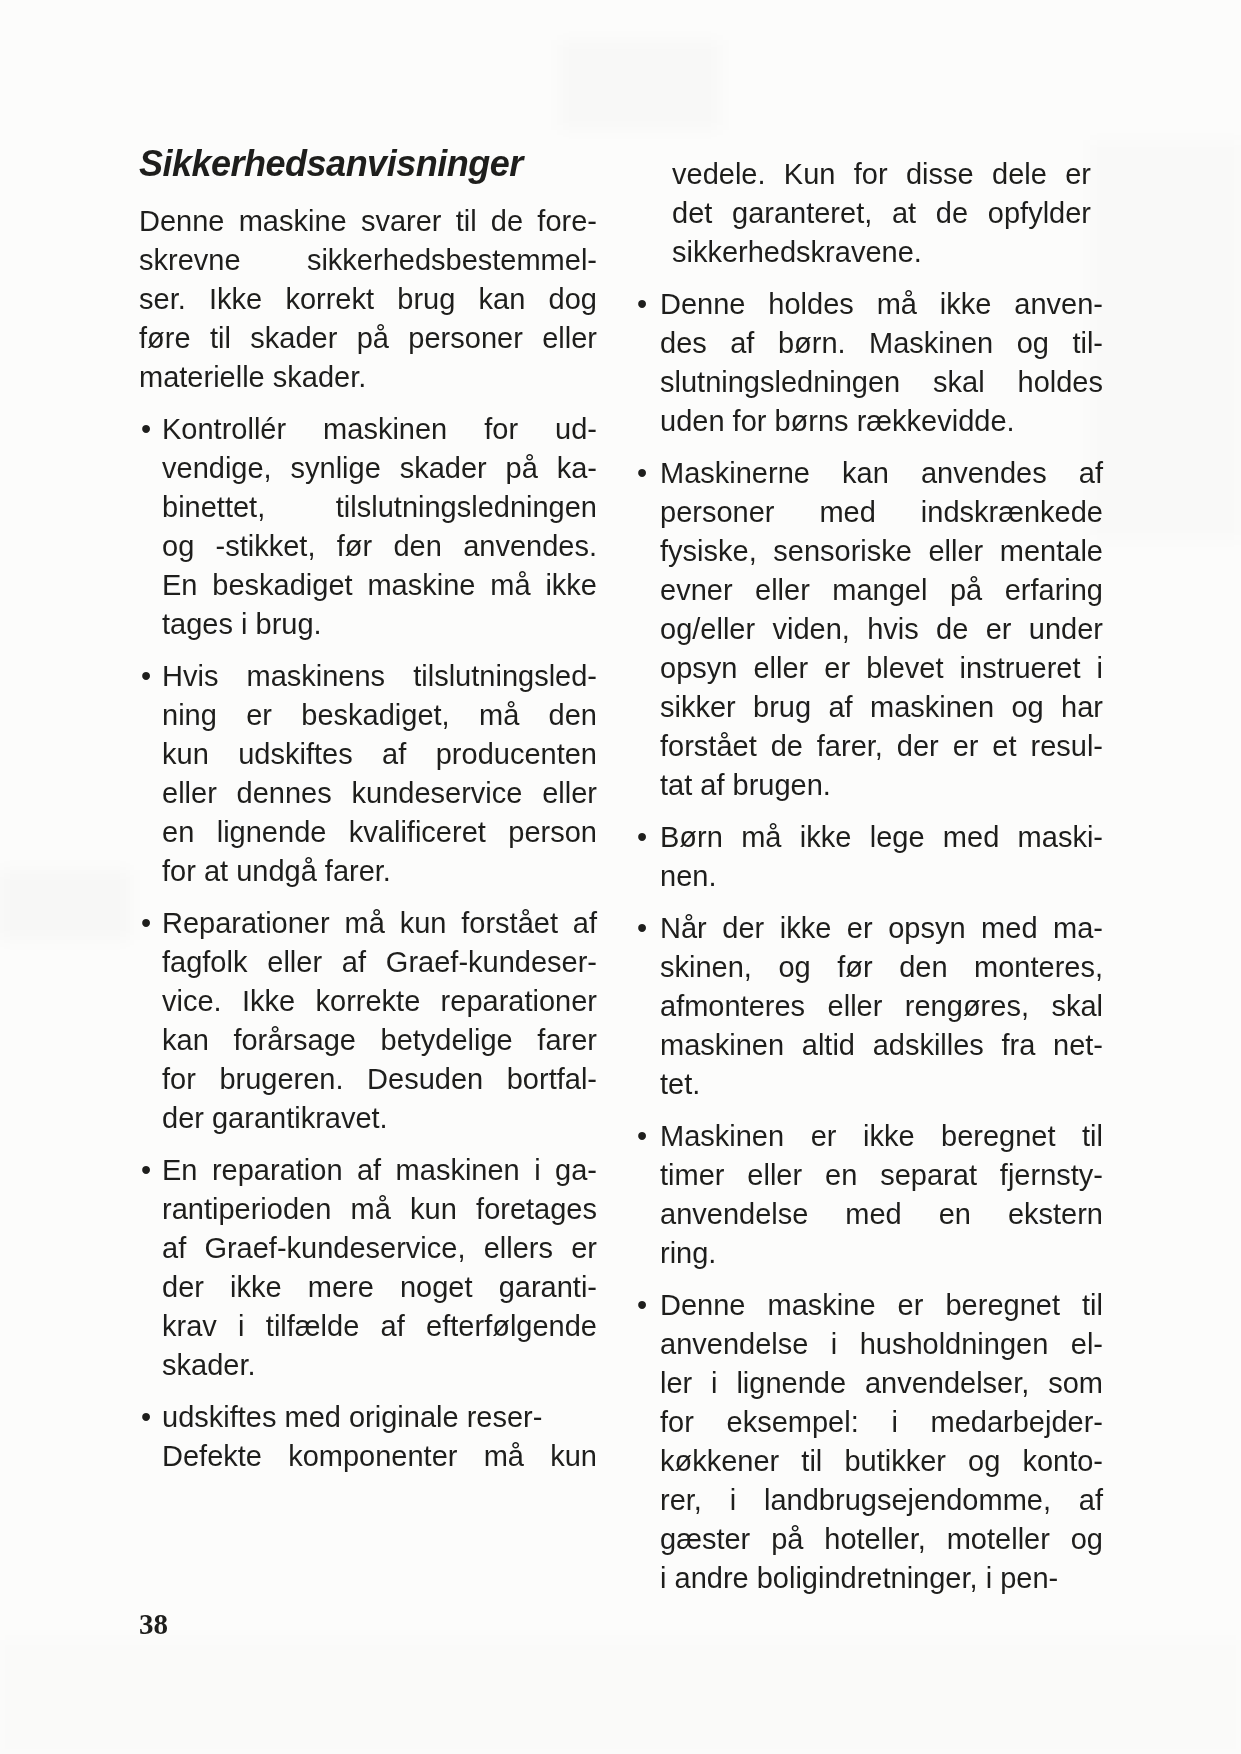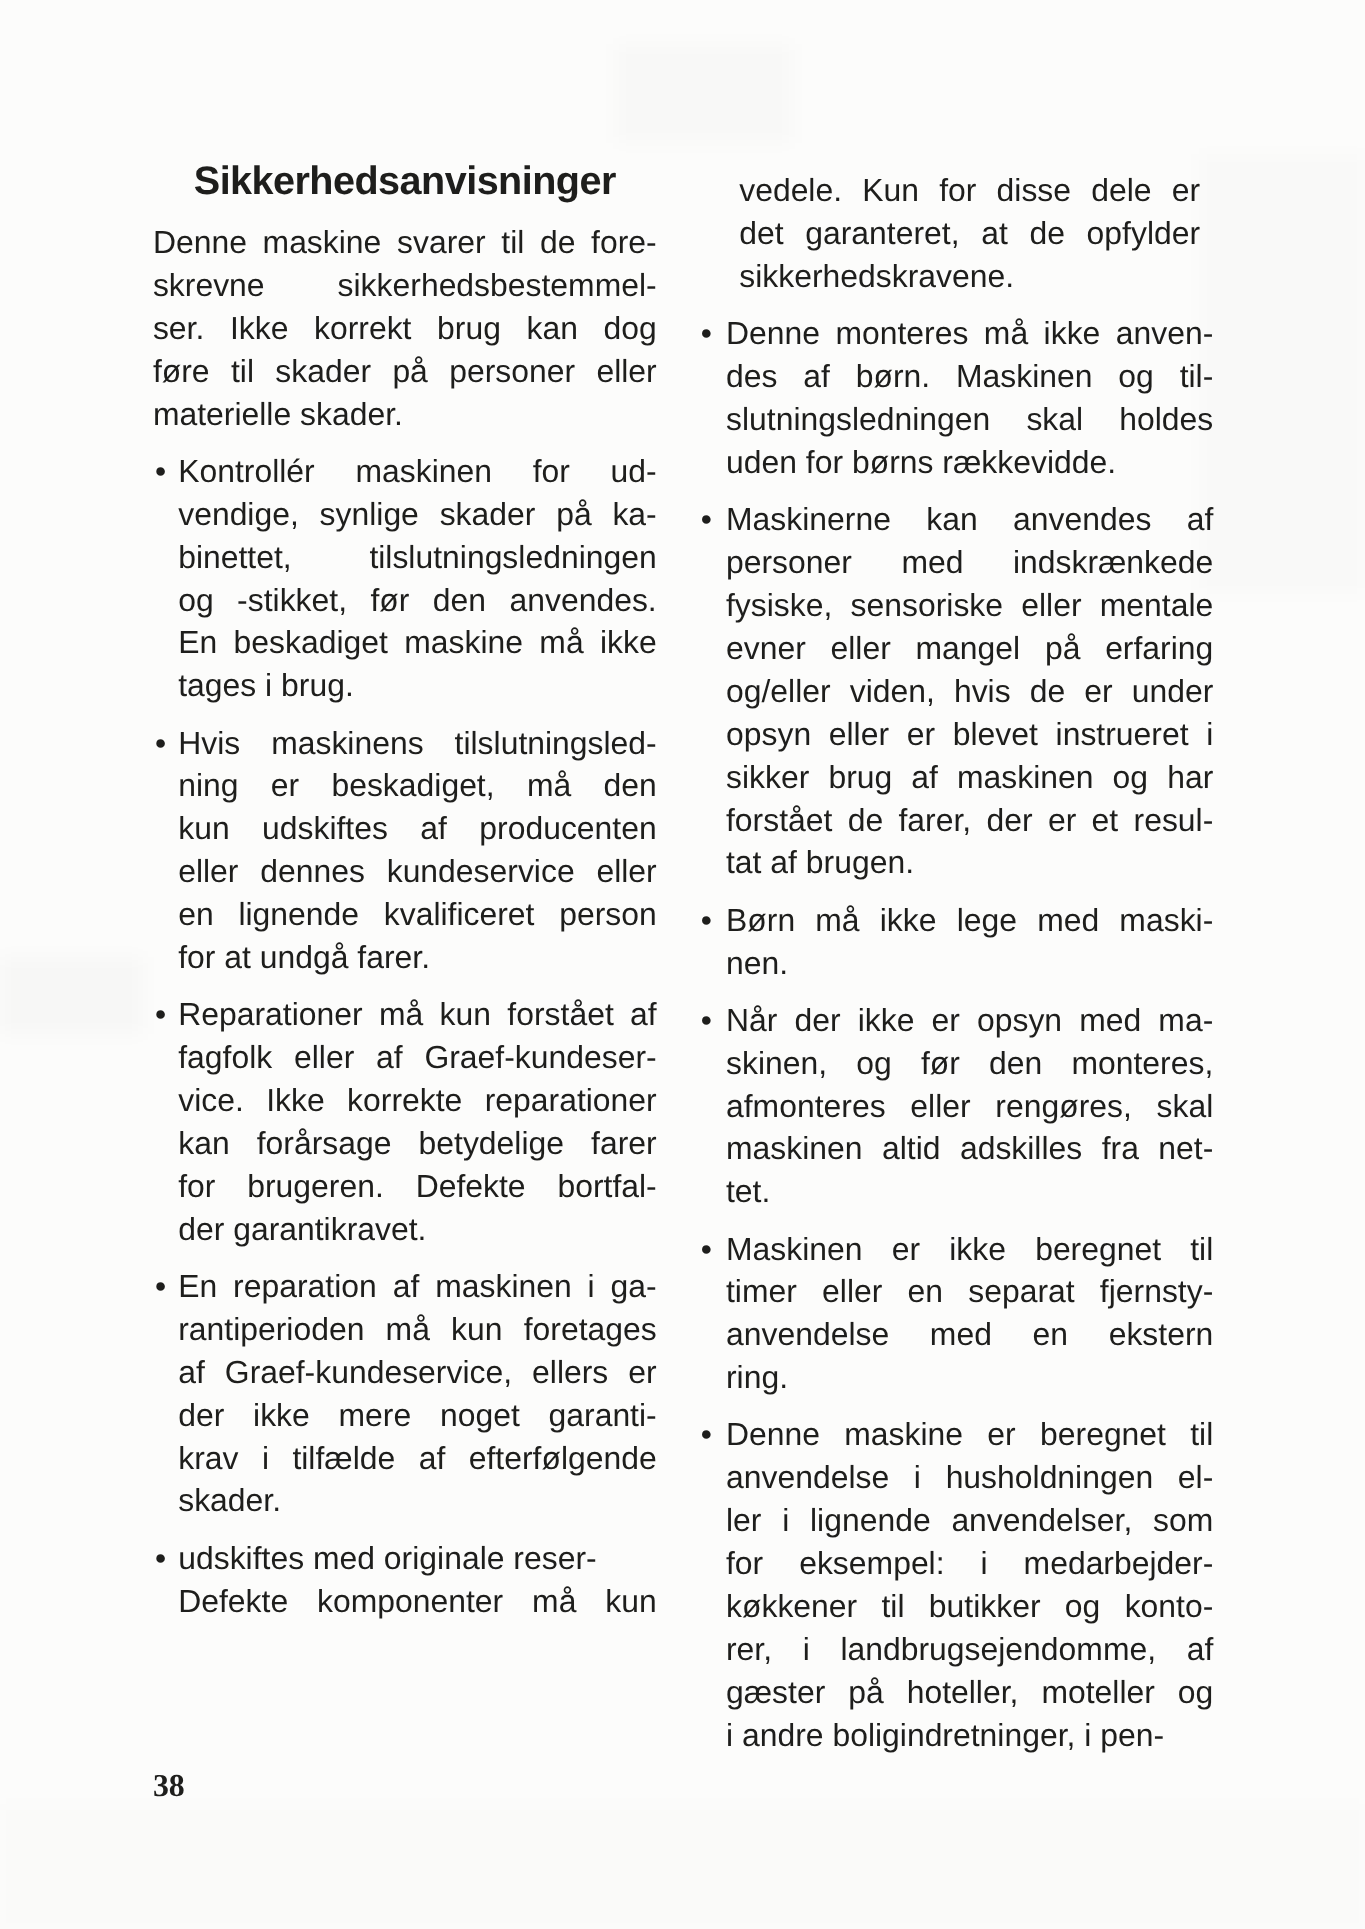--- a/index.html
+++ b/index.html
@@ -17,21 +17,22 @@
   #art3 { left: 560px; top: 40px;   width: 160px; height: 90px;  background: rgba(0,0,0,0.015); }
   #art4 { left: 0px;   top: 1640px; width: 1241px; height: 114px; background: rgba(0,0,0,0.008); }
 
   .col { position: absolute; }
   #left-col  { left: 139px; top: 142px; width: 458px; }
   #right-col { left: 637px; top: 143px; width: 466px; }
 
   .page-title {
     font-size: 36px; line-height: 44px; font-weight: 700;
     letter-spacing: -0.5px; margin: 0 0 16px 0;
-    text-align: center;
+    text-align: left;
+    font-style: italic;
   }
   .line {
     font-size: 29px; line-height: 39px;
     text-align: justify;
     text-align-last: justify;
   }
   .line.last { text-align-last: left; }
 
   .para { margin: 0; }
   .para + .para { margin-top: 6px; }
@@ -85,21 +86,21 @@
     <div class="line">en lignende kvalificeret person</div>
     <div class="line last">for at undgå farer.</div>
   </div>
 
   <div class="bullet">
     <span class="marker">•</span>
     <div class="line">Reparationer må kun forstået af</div>
     <div class="line">fagfolk eller af Graef-kundeser-</div>
     <div class="line">vice. Ikke korrekte reparationer</div>
     <div class="line">kan forårsage betydelige farer</div>
-    <div class="line">for brugeren. Defekte bortfal-</div>
+    <div class="line">for brugeren. Desuden bortfal-</div>
     <div class="line last">der garantikravet.</div>
   </div>
 
   <div class="bullet">
     <span class="marker">•</span>
     <div class="line">En reparation af maskinen i ga-</div>
     <div class="line">rantiperioden må kun foretages</div>
     <div class="line">af Graef-kundeservice, ellers er</div>
     <div class="line">der ikke mere noget garanti-</div>
     <div class="line">krav i tilfælde af efterfølgende</div>
@@ -115,21 +116,21 @@
 
 <div class="col" id="right-col">
   <div class="indent-para">
     <div class="line">vedele. Kun for disse dele er</div>
     <div class="line">det garanteret, at de opfylder</div>
     <div class="line last">sikkerhedskravene.</div>
   </div>
 
   <div class="bullet">
     <span class="marker">•</span>
-    <div class="line">Denne monteres må ikke anven-</div>
+    <div class="line">Denne holdes må ikke anven-</div>
     <div class="line">des af børn. Maskinen og til-</div>
     <div class="line">slutningsledningen skal holdes</div>
     <div class="line last">uden for børns rækkevidde.</div>
   </div>
 
   <div class="bullet">
     <span class="marker">•</span>
     <div class="line">Maskinerne kan anvendes af</div>
     <div class="line">personer med indskrænkede</div>
     <div class="line">fysiske, sensoriske eller mentale</div>

